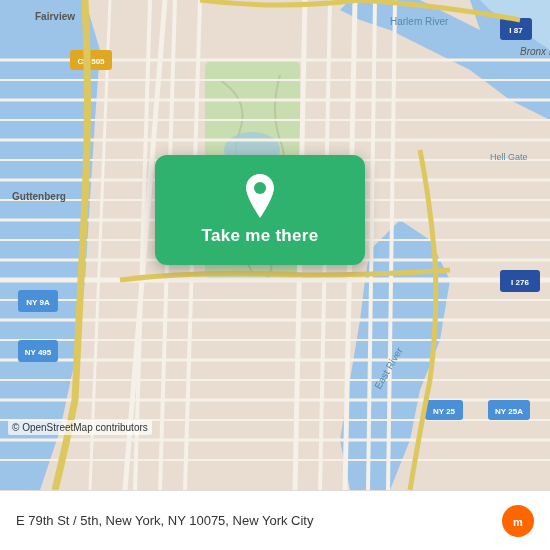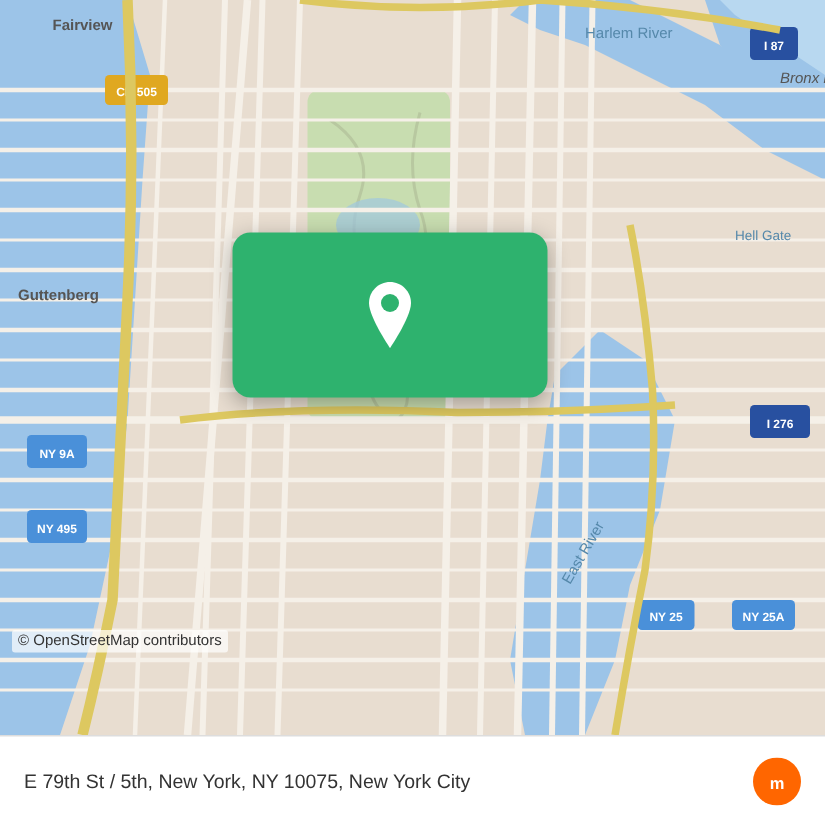--- a/index.html
+++ b/index.html
@@ -215,20 +215,21 @@
     <span>© OpenStreetMap contributors</span>
   </div>
 
   
   <div id="card-overlay">
 
     <svg class="pin-icon" viewBox="0 0 36 44" xmlns="http://www.w3.org/2000/svg">
       <path d="M18 0C10.268 0 4 6.268 4 14c0 9.6 14 30 14 30s14-20.4 14-30C32 6.268 25.732 0 18 0z" fill="white"></path>
       <circle cx="18" cy="14" r="6" fill="#2eb26e"></circle>
     </svg>
+    <button class="take-me-btn">Take me there</button>
   </div>
 </div>
 
 <div id="bottom-bar">
   <span class="location-text">E 79th St / 5th, New York, NY 10075, New York City</span>
   <div class="moovit-logo">
 
     <svg class="moovit-icon" viewBox="0 0 32 32" xmlns="http://www.w3.org/2000/svg">
       <circle cx="16" cy="16" r="16" fill="#ff6600"></circle>
       <text x="16" y="21" text-anchor="middle" font-size="11" fill="white" font-weight="bold">m</text>

